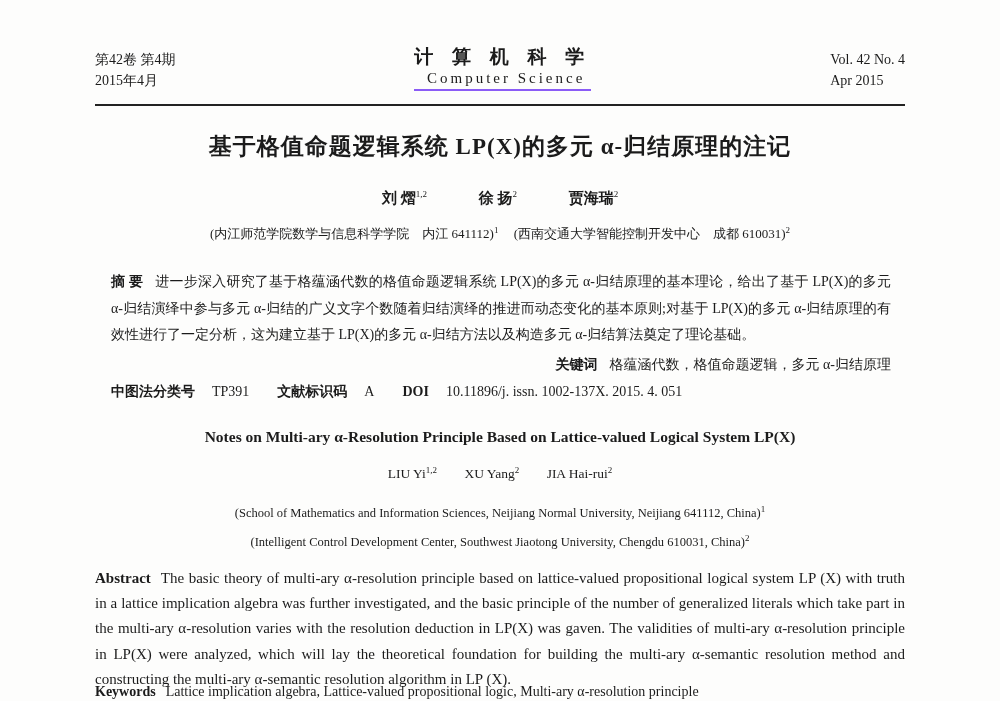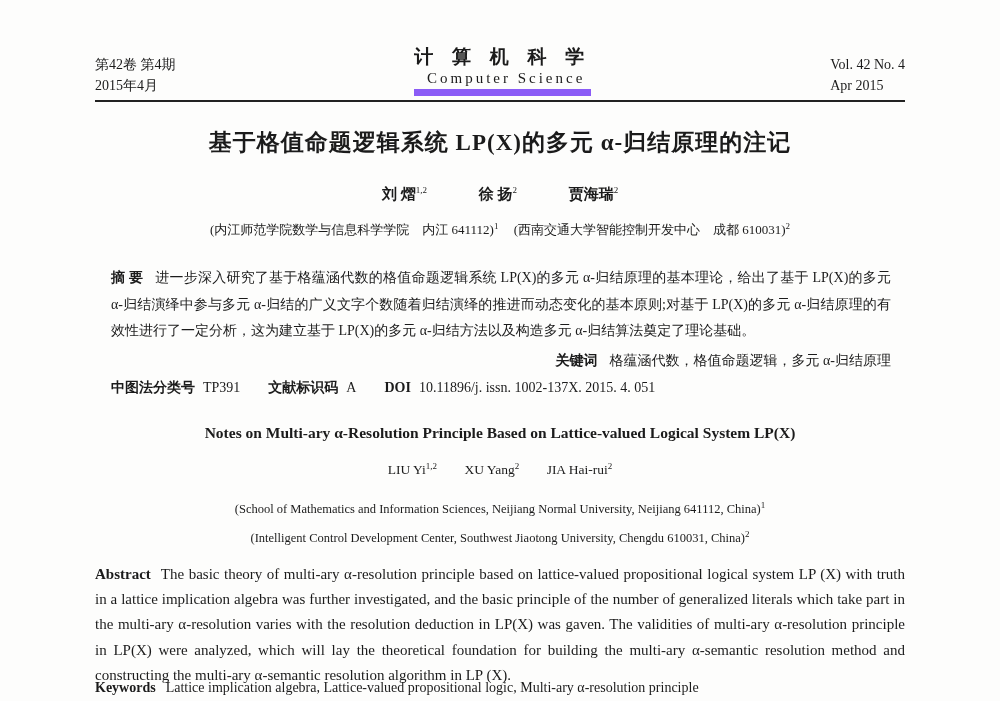--- a/index.html
+++ b/index.html
@@ -10,44 +10,44 @@
     color:#1b1b1b;
     overflow:hidden;
     position:relative;
   }
   .page { position:absolute; inset:0; }
   .content { width:810px; margin:0 auto; padding-top:46px; }
 
   
   .journal-header{
     display:flex; justify-content:space-between; align-items:flex-end;
-    border-bottom:2px solid #222; padding-bottom:4px;
+    border-bottom:2px solid #222; padding-bottom:13px;
   }
   .jh-left,.jh-right{ font-size:14px; line-height:21px; white-space:nowrap; }
   .jh-left{ text-align:left; } .jh-right{ text-align:left; }
   .jh-center{ text-align:right; }
   .jh-cn{ font-size:19px; font-weight:bold; letter-spacing:7px; line-height:22px; }
-  .jh-en{ font-size:15px; letter-spacing:3px; line-height:20px; border-bottom:7px solid #8b5cf6; padding:0 6px 1px 6px; }
+  .jh-en{ font-size:15px; letter-spacing:3px; line-height:20px; border-bottom:2px solid #8b5cf6; padding:0 6px 1px 6px; }
 
   
   .title-cn{ margin-top:25px; text-align:center; font-size:23px; font-weight:bold; letter-spacing:1px; line-height:32px; }
   .authors-cn{ margin-top:20px; text-align:center; font-size:15px; font-weight:bold; line-height:22px; }
   .authors-cn .author{ margin:0 24px; }
   sup{ font-size:9px; font-weight:normal; vertical-align:super; letter-spacing:0; }
   .affil-cn{ margin-top:11px; text-align:center; font-size:13px; line-height:20px; }
   .affil-cn .affil{ margin:0 6px; }
 
   .abstract-cn{ margin-top:25px; padding:0 14px 0 16px; font-size:14px; line-height:26.5px; text-align:justify; }
   .abstract-cn .lbl{ margin-right:12px; }
   .keywords-cn{ margin-top:3px; padding:0 14px 0 16px; font-size:14px; line-height:26px;text-align:right; }
   .keywords-cn .lbl{ margin-right:12px; }
   .clc-line{ margin-top:1px; padding:0 14px 0 16px; font-size:14px; line-height:26px; }
   .clc-line .lbl{ font-weight:bold; }
   .clc-line .gap{ margin-left:28px; }
-  .clc-line .val{ margin-left:8px; }
+  .clc-line .val{ margin-left:17px; }
 
   
   .title-en{ margin-top:20px; text-align:center; font-size:15.5px; font-weight:bold; line-height:24px; }
   .authors-en{ margin-top:11px; text-align:center; font-size:13.5px; line-height:20px; }
   .authors-en .author{ margin:0 12px; }
   .affil-en{ margin-top:13px; text-align:center; font-size:12.5px; line-height:25px; }
 
   .abstract-en{ margin-top:10px; font-size:15px; line-height:25.4px; text-align:justify; }
   .abstract-en .lbl{ font-weight:bold; margin-right:10px; }
 

